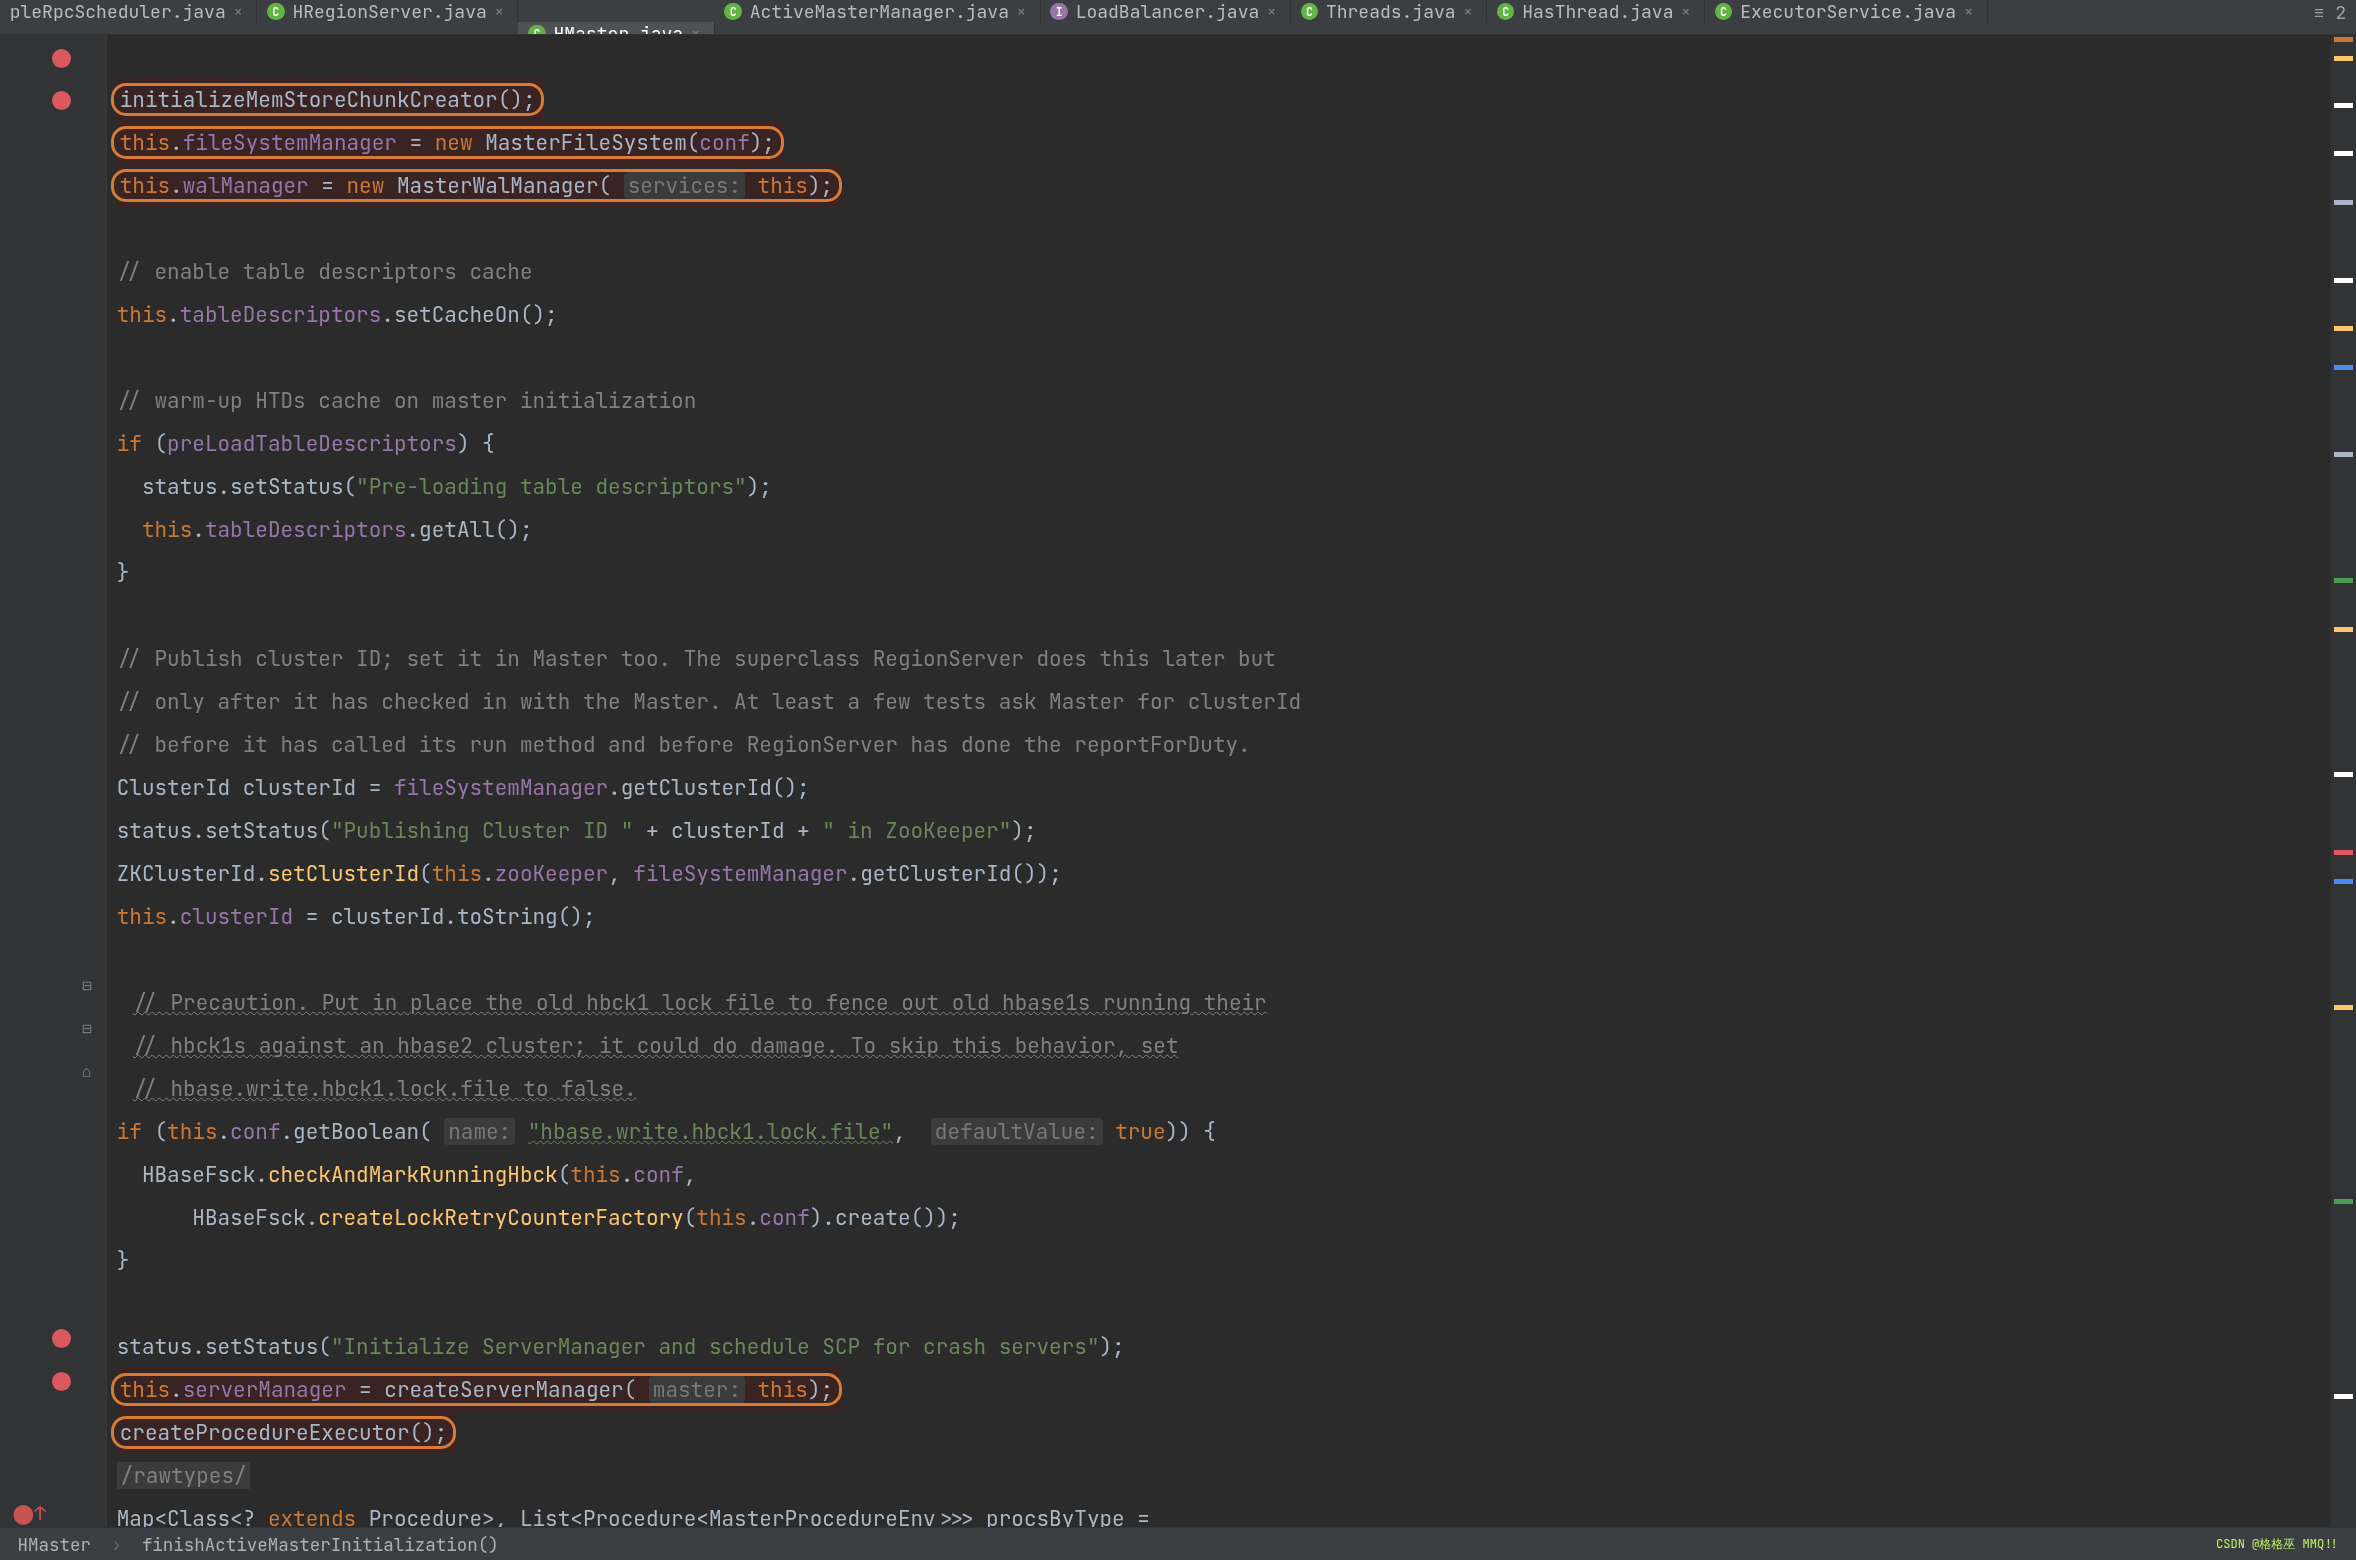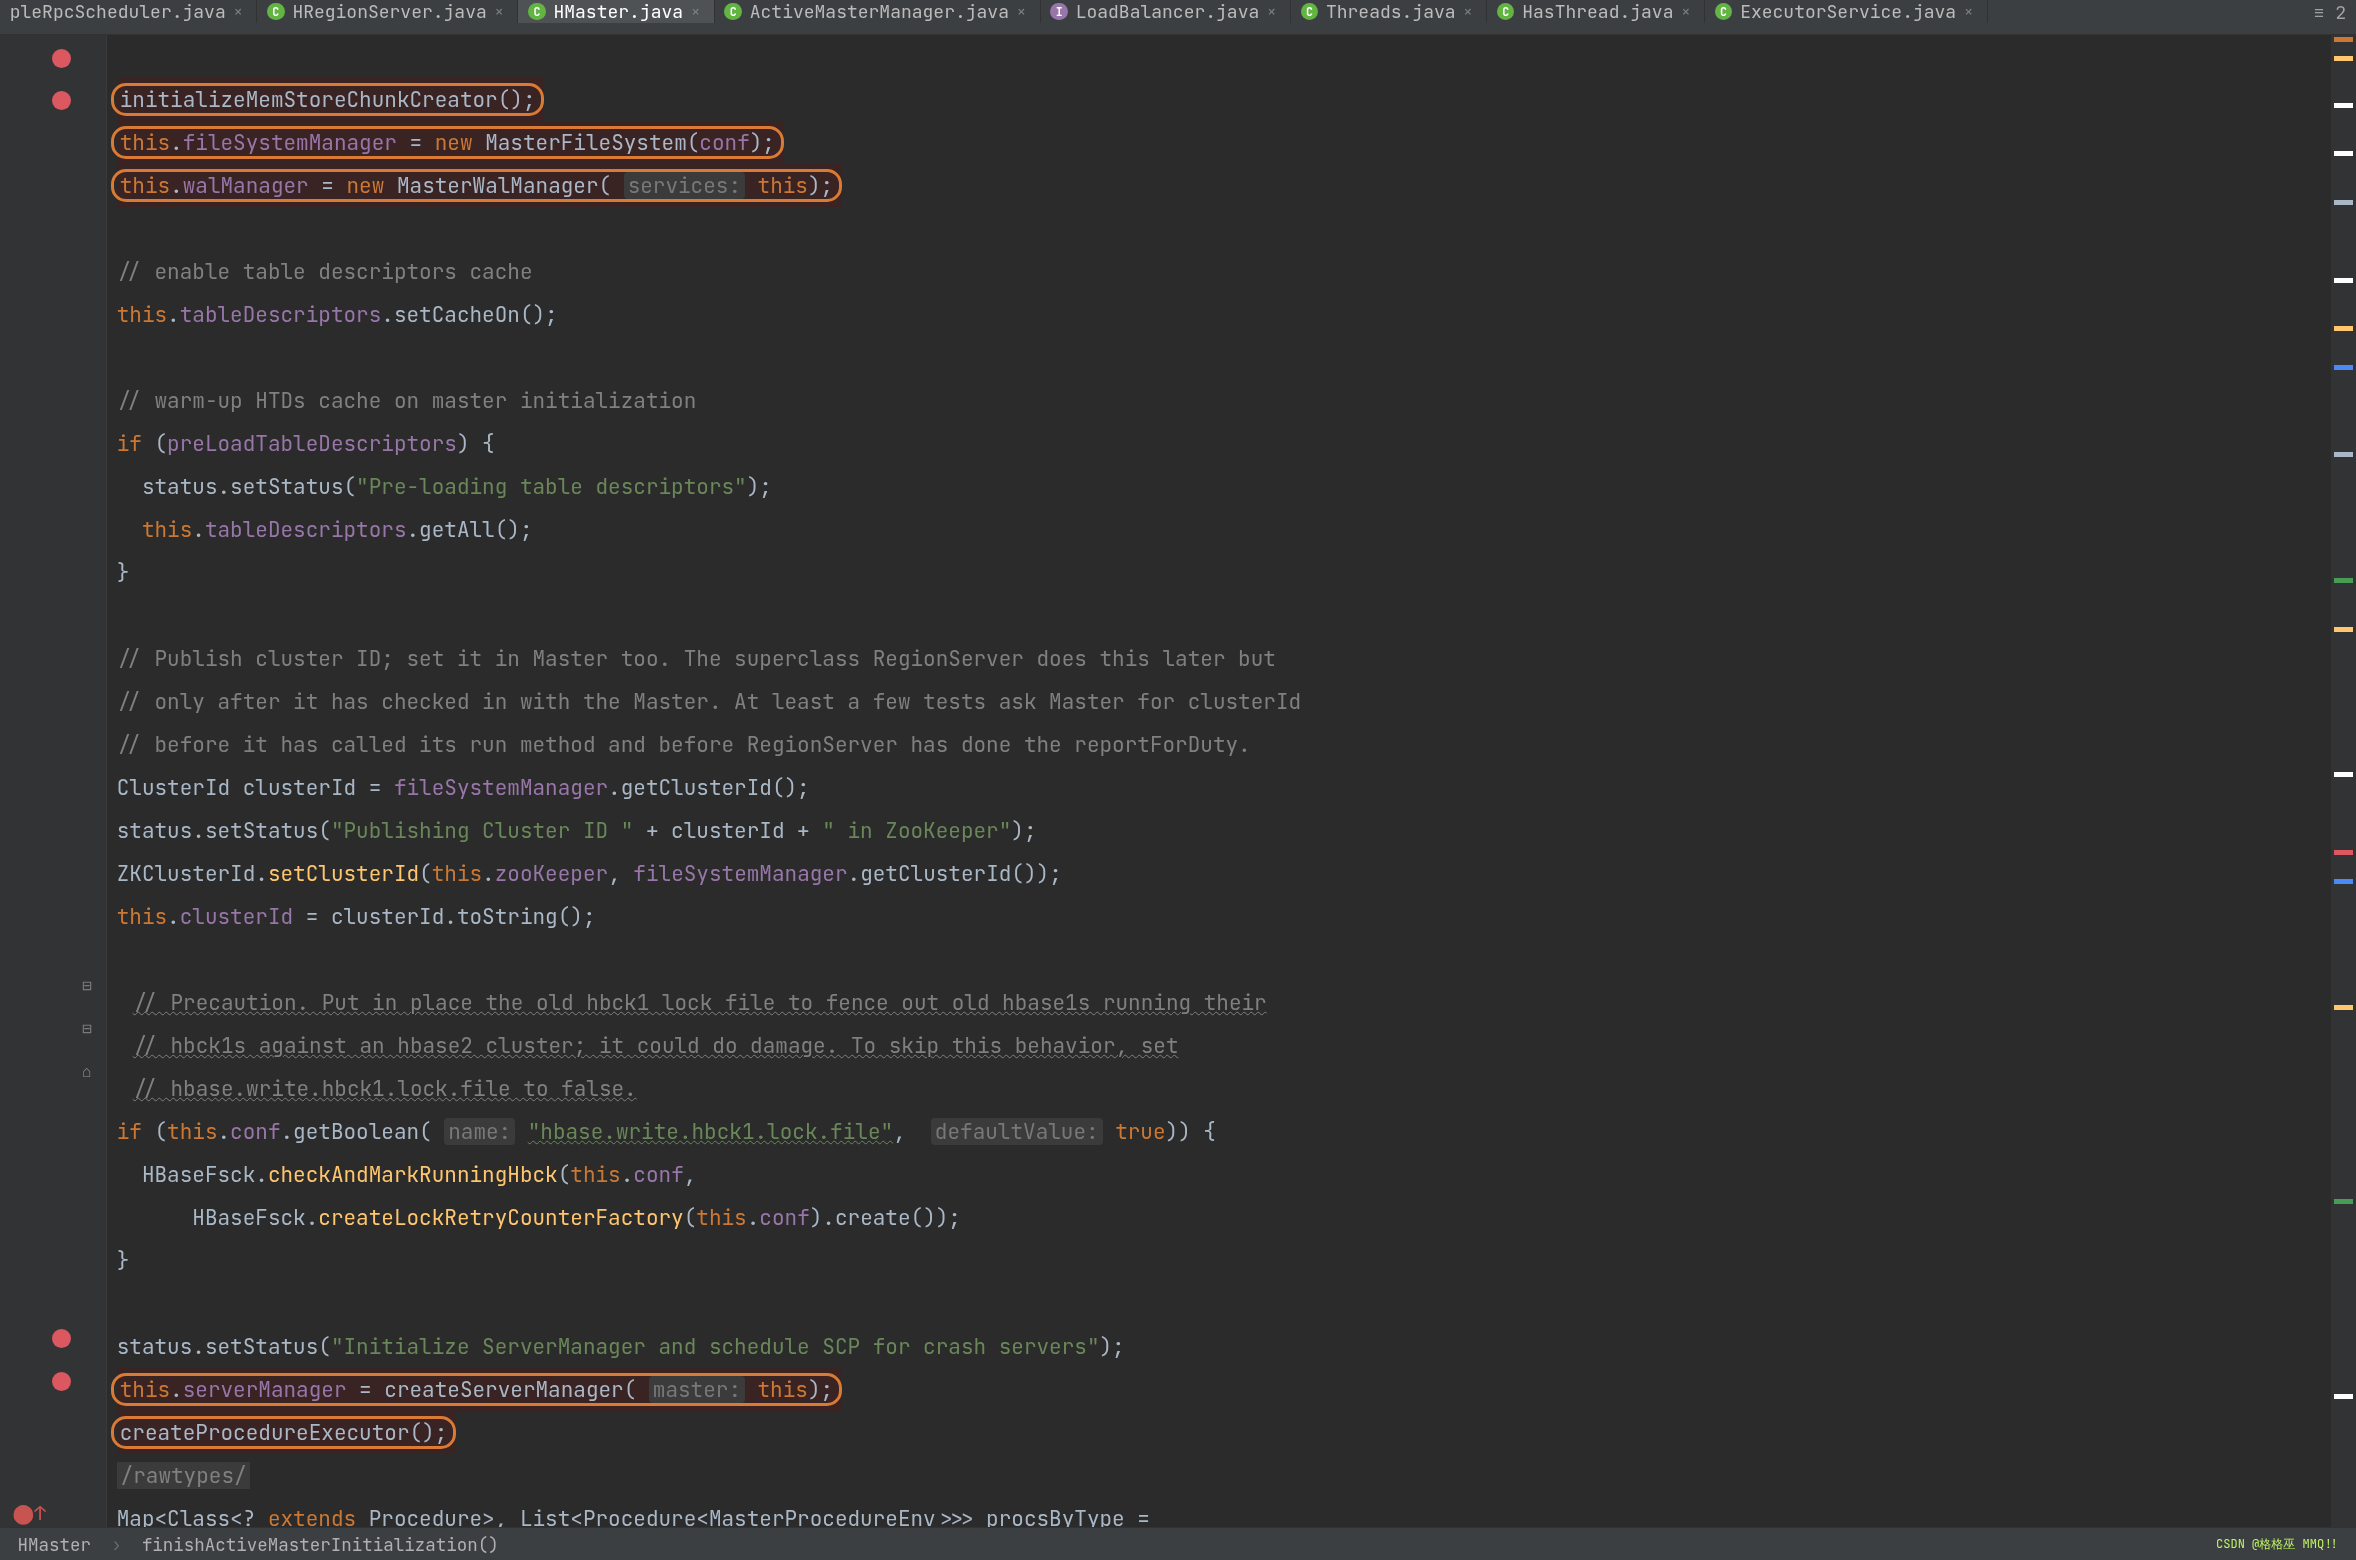--- a/index.html
+++ b/index.html
@@ -27,21 +27,21 @@
   .tab {
     display: flex;
     align-items: center;
     padding: 0 13.6px 0 9.7px;
     color: #bbbbbb;
     gap: 7.8px;
     border-right: 1px solid #323232;
     cursor: pointer;
     white-space: nowrap;
   }
-  .tab.active { background: #4e5254; color: #ffffff; }
+  .tab.active { background: #4e5254; color: #ffffff; margin-top: 22px; }
   .tab .close {
     color: #808080;
     font-size: 15.5px;
     line-height: 1;
   }
   .tab-icon {
     width: 17.5px; height: 17.5px; border-radius: 50%;
     background: #62b543;
     display: flex; align-items: center; justify-content: center;
     color: #fff; font-size: 11.6px; font-weight: bold;

